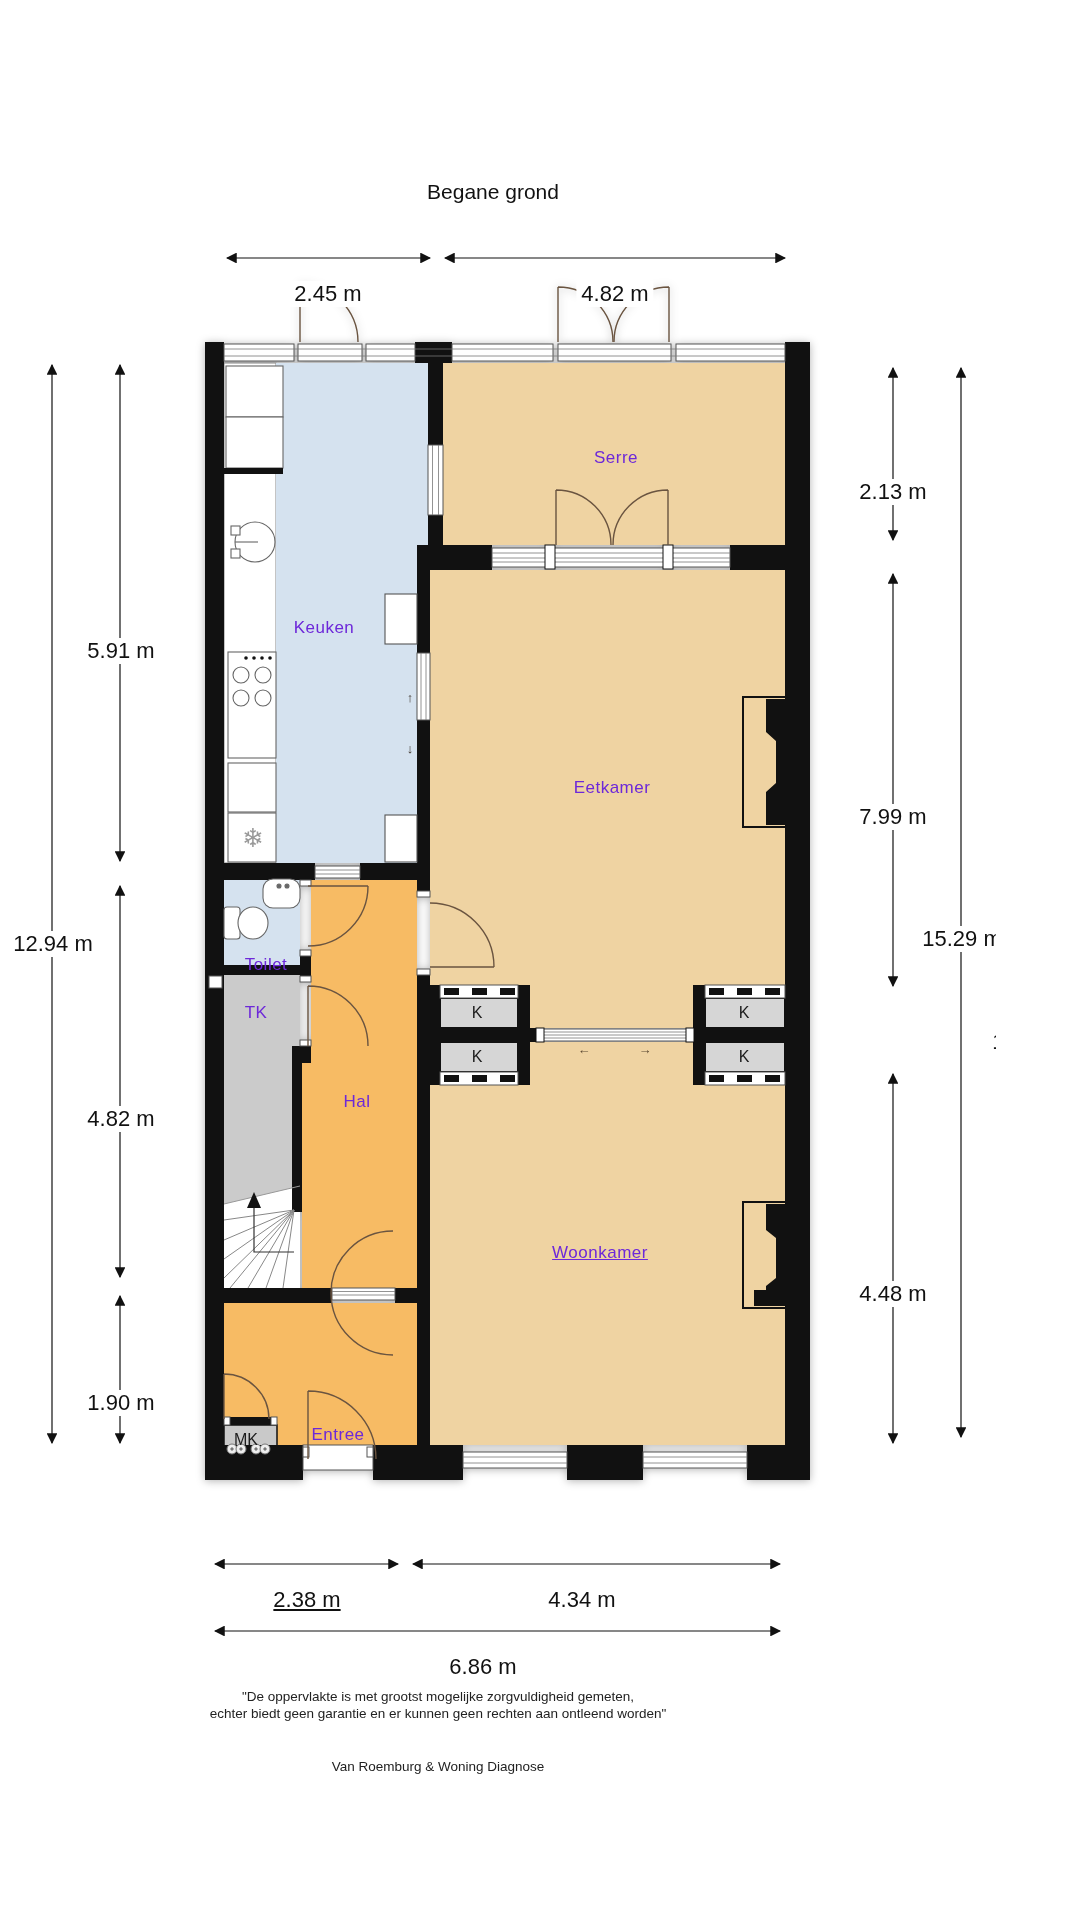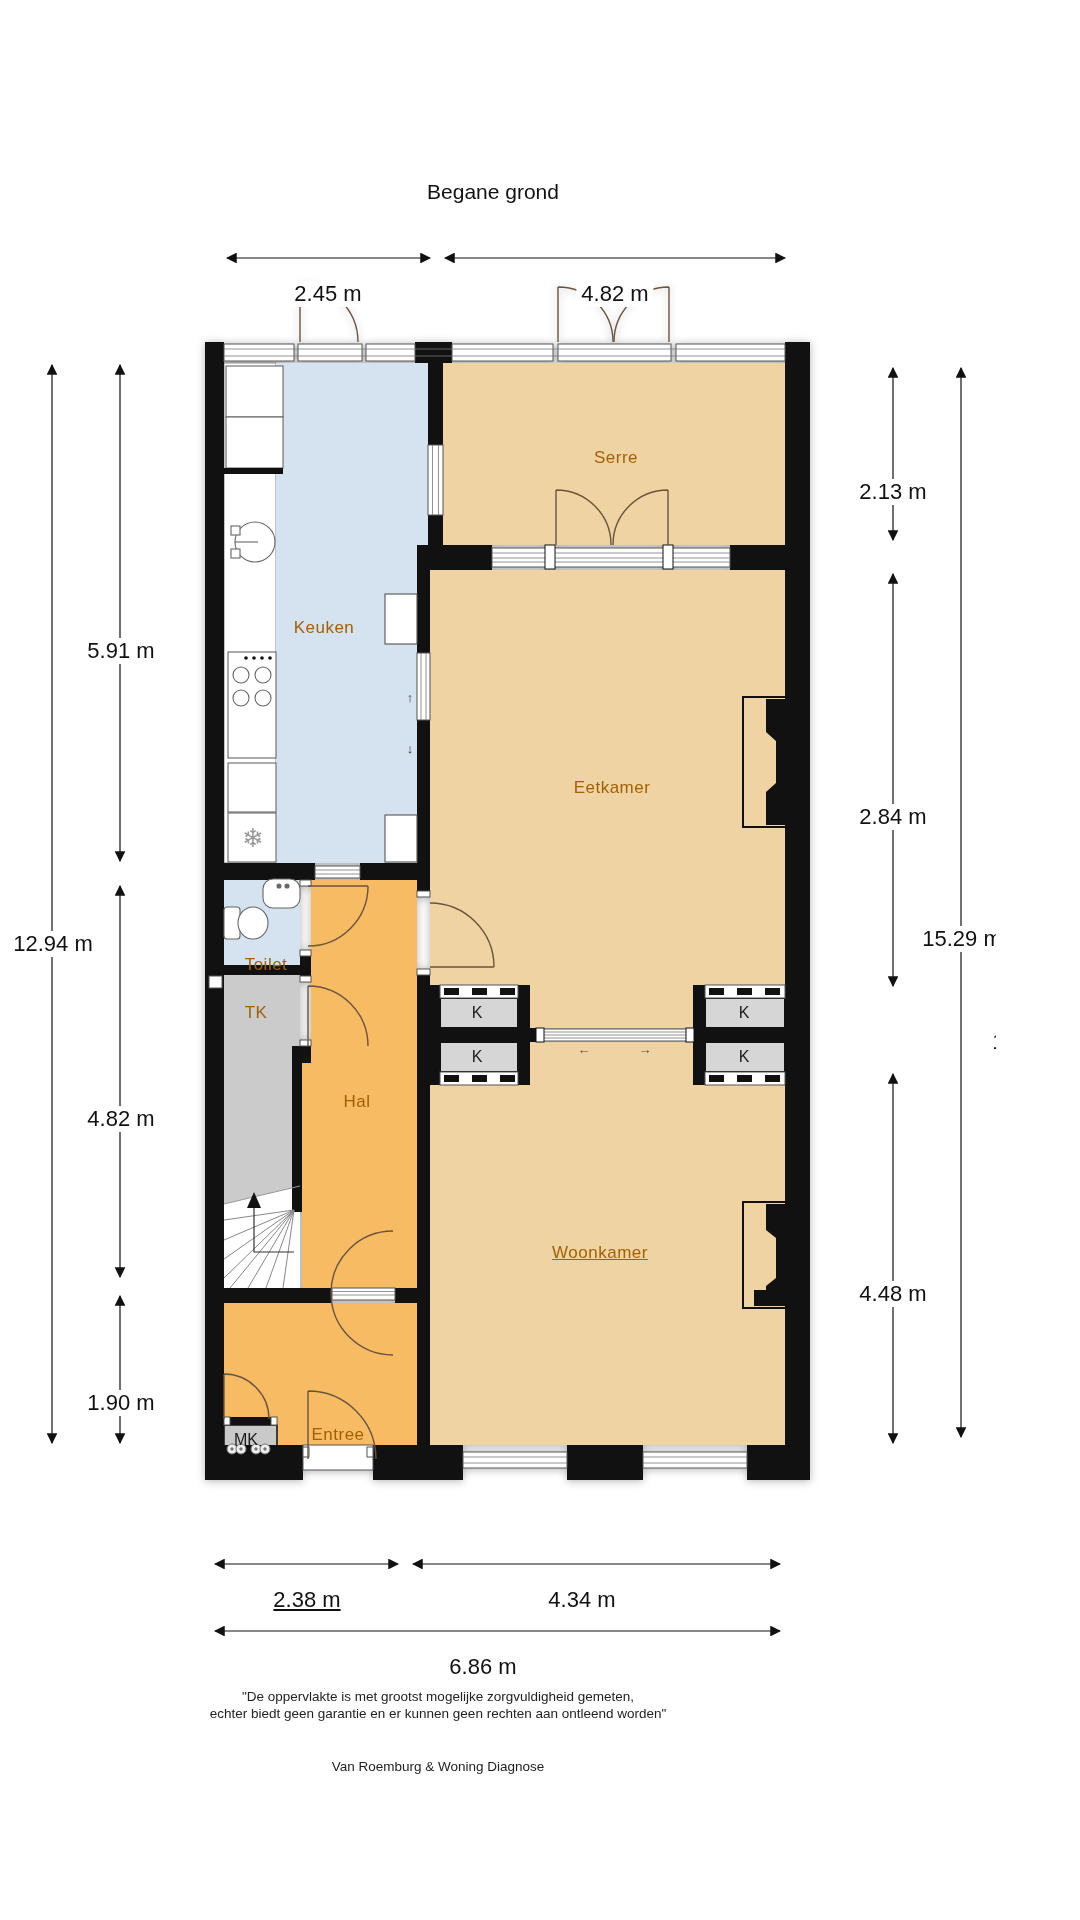--- a/index.html
+++ b/index.html
@@ -4,21 +4,21 @@
 <style>
   html,body{margin:0;padding:0;background:#fff;}
   #stage{
     position:relative;width:996px;height:1920px;background:#ffffff;
     font-family:"Liberation Sans", sans-serif;color:#1a1a1a;overflow:hidden;
   }
   #plan-svg{position:absolute;left:0;top:0;}
   .plan-core{filter:drop-shadow(0 1px 4px rgba(0,0,0,0.30));}
   .lbl{position:absolute;transform:translate(-50%,-50%);white-space:nowrap;}
   .title{font-size:21px;color:#111;}
-  .room{font-size:17px;color:#a16207;letter-spacing:0.5px;}
+  .room{font-size:17px;color:#6d28d9;letter-spacing:0.5px;}
   .room-sm{font-size:16px;color:#1c1c1c;}
   .dim{font-size:22px;color:#111;background:#fff;padding:0 5px;margin-top:36px;}
   .glyph{font-size:13px;color:#3c332a;background:transparent;}
   .footer-line{position:absolute;transform:translateX(-50%);font-size:13.5px;color:#222;white-space:nowrap;}
 </style>
 </head>
 <body>
 
 <div id="stage">
 
@@ -260,21 +260,21 @@
   <div class="lbl dim" style="left:328px;top:258px;">2.45 m</div>
   <div class="lbl dim" style="left:615px;top:258px;">4.82 m</div>
   <div class="lbl dim" style="left:307px;top:1564px;text-decoration:underline;">2.38 m</div>
   <div class="lbl dim" style="left:582px;top:1564px;">4.34 m</div>
   <div class="lbl dim" style="left:483px;top:1631px;">6.86 m</div>
   <div class="lbl dim" style="left:53px;top:908px;">12.94 m</div>
   <div class="lbl dim" style="left:121px;top:615px;">5.91 m</div>
   <div class="lbl dim" style="left:121px;top:1083px;">4.82 m</div>
   <div class="lbl dim" style="left:121px;top:1367px;">1.90 m</div>
   <div class="lbl dim" style="left:893px;top:456px;">2.13 m</div>
-  <div class="lbl dim" style="left:893px;top:781px;">2.84 m</div>
+  <div class="lbl dim" style="left:893px;top:781px;">7.99 m</div>
   <div class="lbl dim" style="left:893px;top:1258px;">4.48 m</div>
   <div class="lbl dim" style="left:962px;top:903px;">15.29 m</div>
   <div class="lbl dim" style="left:1032px;top:1006px;">10.42 m</div>
 
   <div class="lbl room" style="left:324px;top:628px;">Keuken</div>
   <div class="lbl room" style="left:616px;top:458px;">Serre</div>
   <div class="lbl room" style="left:612px;top:788px;">Eetkamer</div>
   <div class="lbl room" style="left:600px;top:1253px;text-decoration:underline;">Woonkamer</div>
   <div class="lbl room" style="left:266px;top:965px;">Toilet</div>
   <div class="lbl room" style="left:256px;top:1013px;">TK</div>

